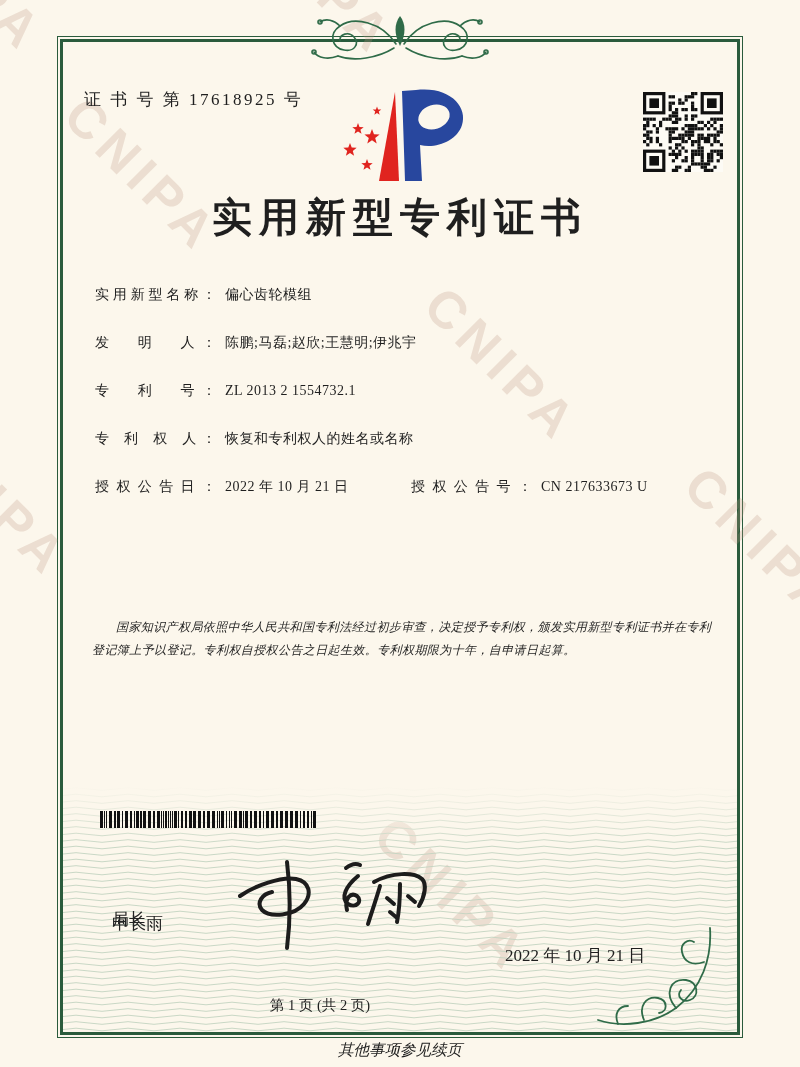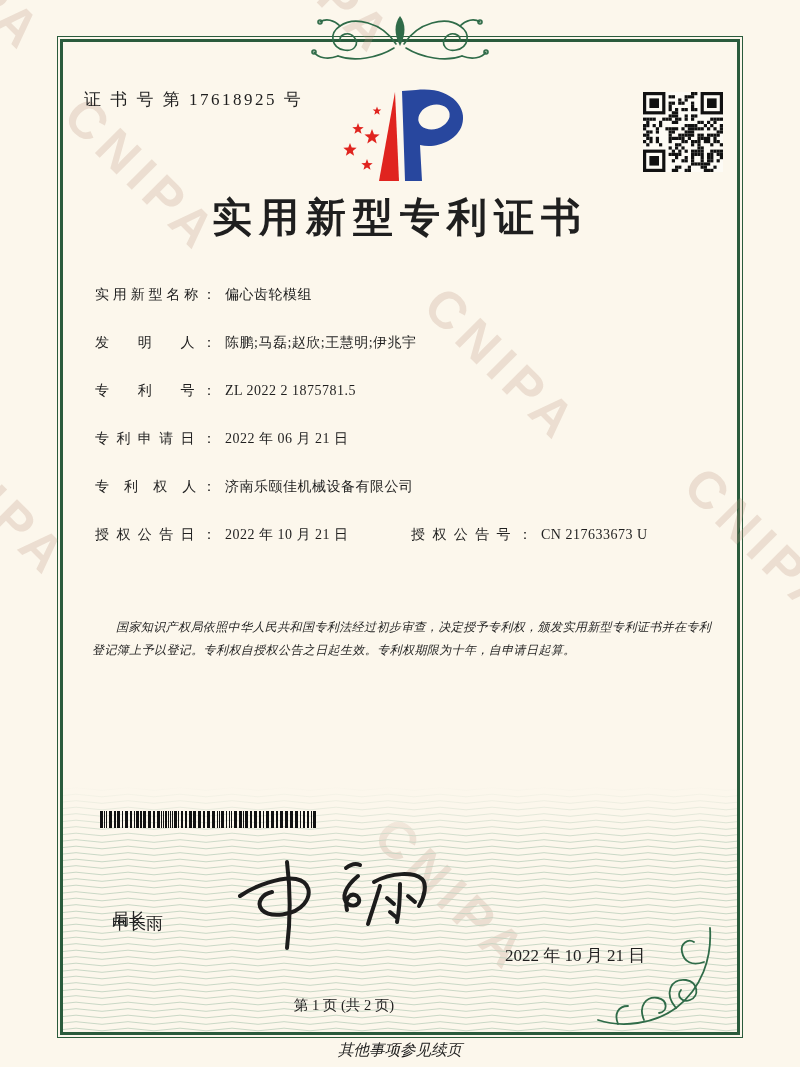--- a/index.html
+++ b/index.html
@@ -41,21 +41,21 @@
   .wavefade{position:absolute;left:63px;top:786px;width:674px;height:60px;z-index:2;
     background:linear-gradient(#fcf7ec,rgba(252,247,236,0));}
   .barcode{position:absolute;left:100px;top:811px;width:218px;height:17px;z-index:3;}
   .signer{position:absolute;left:112px;z-index:3;font-size:17px;
     font-family:"Liberation Sans","DejaVu Sans",sans-serif;color:#222;}
   .signer.t1{top:908px;} .signer.t2{top:912px;}
   .signature{position:absolute;left:230px;top:852px;width:200px;height:100px;z-index:3;}
   .issue-date{position:absolute;left:440px;top:944px;width:270px;text-align:center;
     font-size:17px;z-index:3;}
   .page-ind{position:absolute;left:0;top:996px;width:640px;text-align:center;
-    font-size:14.5px;z-index:3;margin-left:24px;}
+    font-size:14.5px;z-index:3;}
   .cont-note{position:absolute;left:0;top:1040px;width:800px;text-align:center;
     font-size:15.5px;font-style:italic;z-index:3;}
   
   .orn-top{position:absolute;left:290px;top:14px;width:220px;height:54px;z-index:4;}
   .orn-br{position:absolute;left:588px;top:922px;width:132px;height:112px;z-index:4;}
 </style>
 </head>
 <body>
 
 <div class="wm" style="left:-80px;top:-115px;">CNIPA</div>
@@ -371,27 +371,24 @@
 <div class="title">实用新型专利证书</div>
 
 <div class="fields">
   <div class="frow">
     <span class="flabel">实用新型名称：</span><span class="fvalue">偏心齿轮模组</span>
   </div>
   <div class="frow">
     <span class="flabel">发　明　人：</span><span class="fvalue">陈鹏;马磊;赵欣;王慧明;伊兆宇</span>
   </div>
   <div class="frow">
-    <span class="flabel">专　利　号：</span><span class="fvalue">ZL 2022 2 1875781.5</span>
+    <span class="flabel">专　利　号：</span><span class="fvalue">ZL 2013 2 1554732.1</span>
   </div>
   <div class="frow">
-    <span class="flabel">专利申请日：</span><span class="fvalue">2022 年 06 月 21 日</span>
-  </div>
-  <div class="frow">
-    <span class="flabel">专 利 权 人：</span><span class="fvalue">济南乐颐佳机械设备有限公司</span>
+    <span class="flabel">专 利 权 人：</span><span class="fvalue">恢复和专利权人的姓名或名称</span>
   </div>
   <div class="frow">
     <span class="flabel">授权公告日：</span><span class="fvalue">2022 年 10 月 21 日</span>
     <span class="fcell2">
       <span class="flabel">授权公告号：</span><span class="fvalue">CN 217633673 U</span>
     </span>
   </div>
 </div>
 
 <div class="bodytext">

